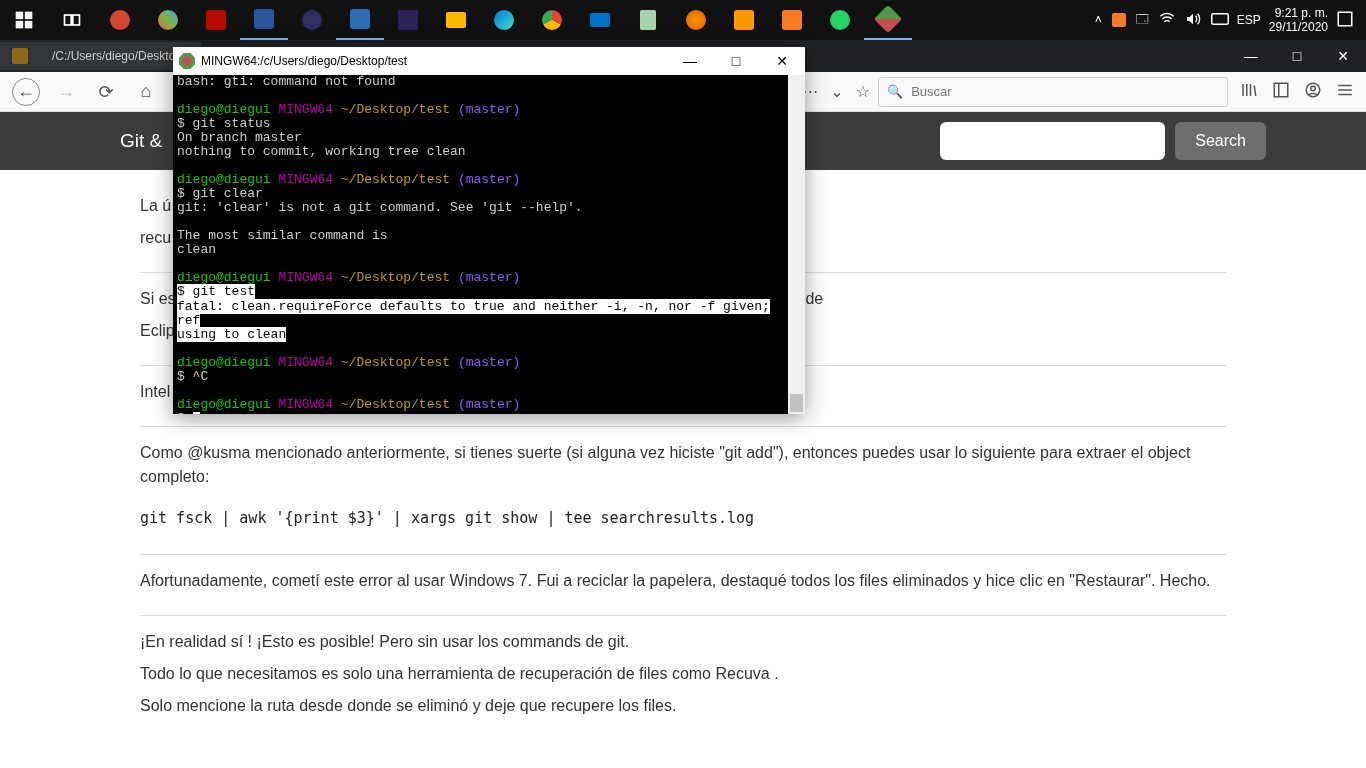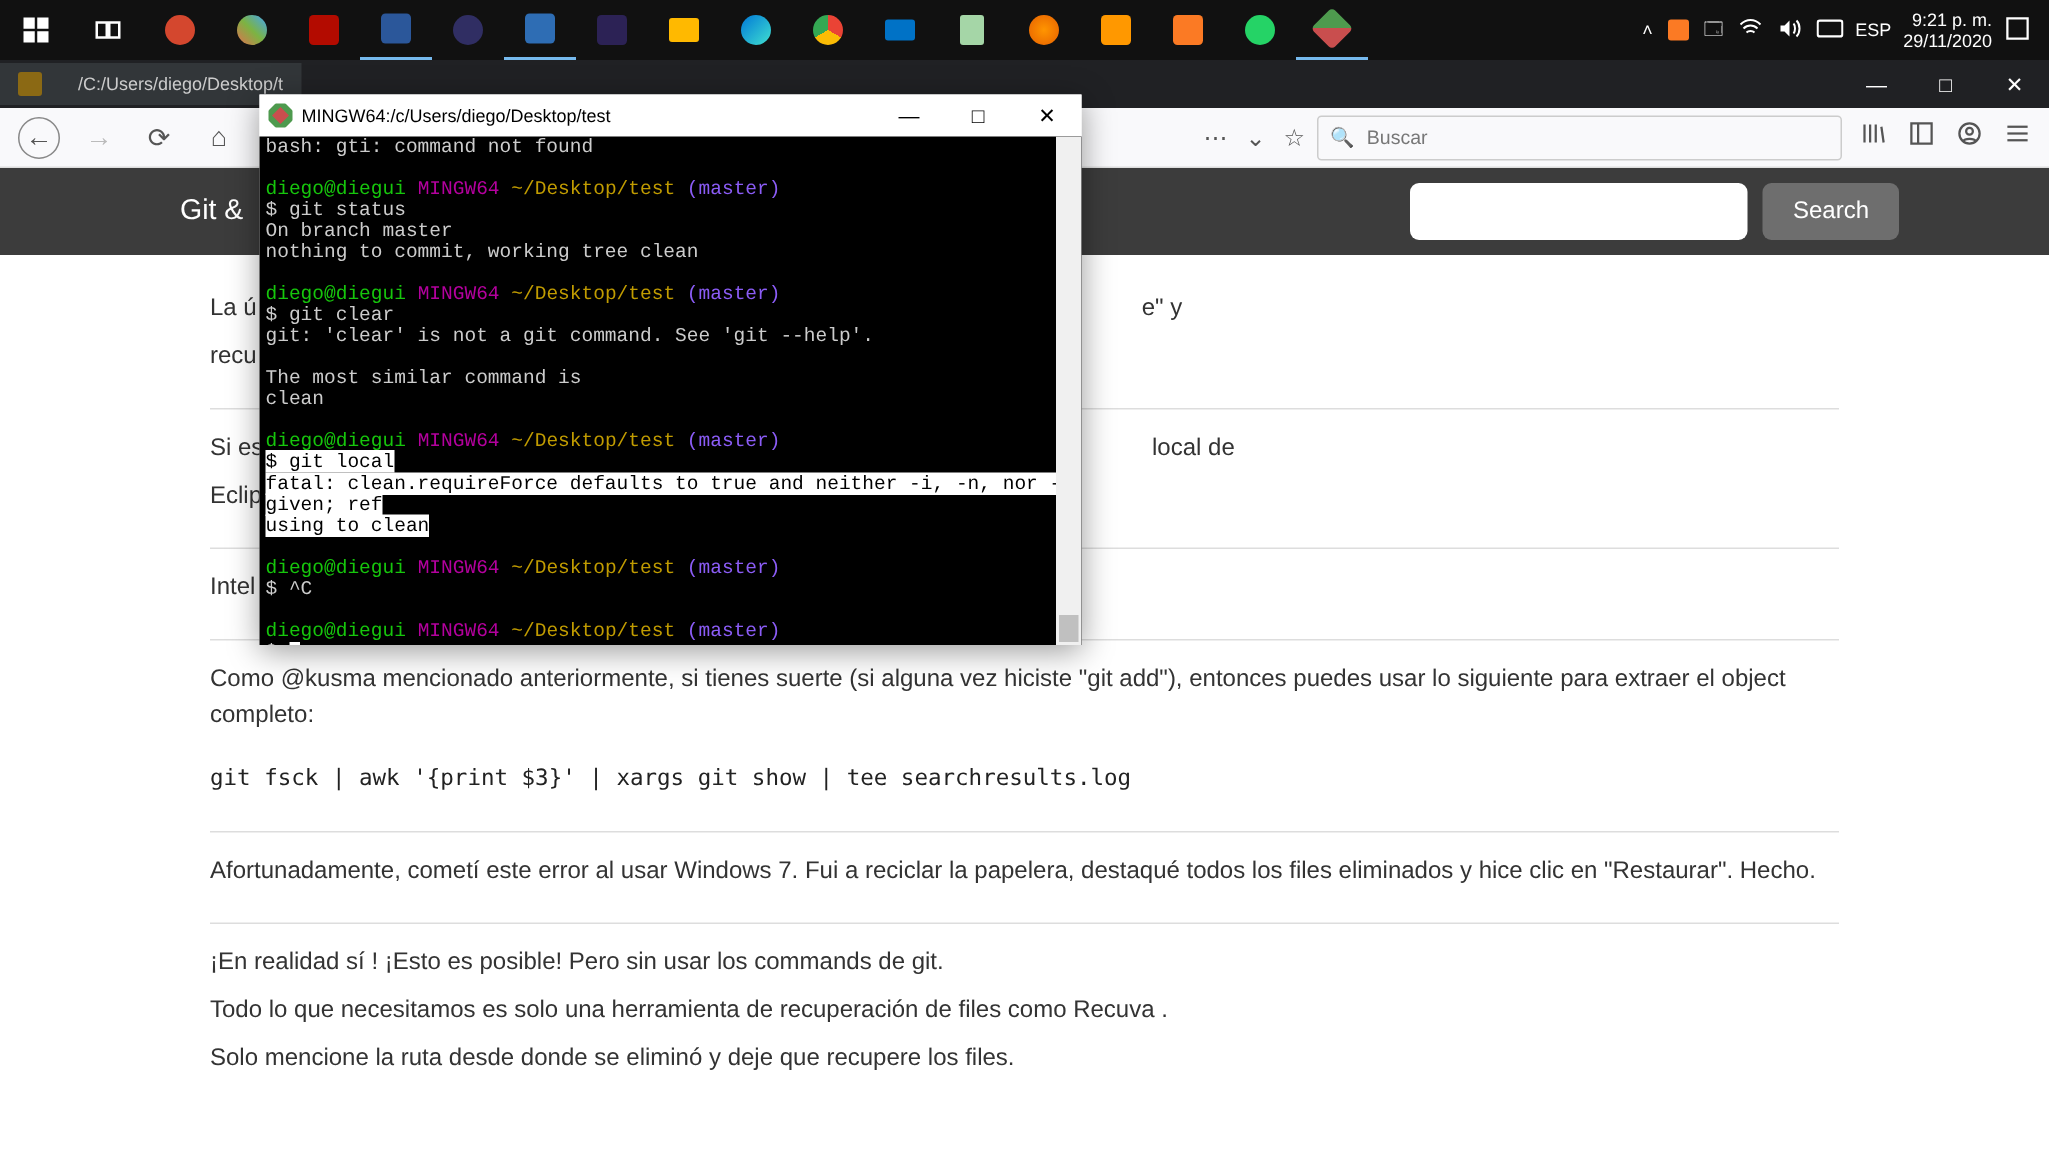--- a/index.html
+++ b/index.html
@@ -37,21 +37,21 @@
 .page-search input { width: 225px; height: 38px; border-radius: 6px; border: none; padding: 0 10px; font-size: 14px; }
 .page-search button { background: #6e6e6e; color: #fff; border: none; border-radius: 6px; padding: 0 20px; font-size: 16px; }
 
 .content { padding: 10px 140px 20px 140px; color: #333; font-size: 16px; line-height: 1.5; }
 .answer { border-bottom: 1px solid #ddd; padding: 14px 0; }
 .answer p { margin-bottom: 8px; }
 .code-block { font-family: "Consolas", monospace; font-size: 15px; padding: 10px 0; color: #222; white-space: pre; }
 .bold { font-weight: 400; }
 
 
-.terminal-win { position: absolute; top: 63px; left: 173px; width: 548px; height: 367px; background: #fff; z-index: 20; box-shadow: 0 4px 20px rgba(0,0,0,0.4); display: flex; flex-direction: column; }
+.terminal-win { position: absolute; top: 47px; left: 173px; width: 632px; height: 367px; background: #fff; z-index: 20; box-shadow: 0 4px 20px rgba(0,0,0,0.4); display: flex; flex-direction: column; }
 .term-title { height: 28px; background: #fff; display: flex; align-items: center; justify-content: space-between; padding-left: 6px; }
 .term-title-left { display: flex; align-items: center; gap: 6px; font-size: 12px; color: #000; }
 .term-icon { width: 16px; height: 16px; }
 .term-controls { display: flex; }
 .term-ctrl { width: 46px; height: 28px; display: flex; align-items: center; justify-content: center; font-size: 14px; }
 .term-body { flex: 1; background: #000; color: #ccc; font-family: "Consolas","Courier New",monospace; font-size: 13px; padding: 0 4px; line-height: 1.08; overflow: hidden; position: relative; }
 .term-body .scrollbar { position: absolute; right: 0; top: 0; bottom: 0; width: 17px; background: #f0f0f0; }
 .term-body .scrollbar-thumb { position: absolute; left: 2px; right: 2px; bottom: 2px; height: 18px; background: #c0c0c0; }
 .green { color: #16c60c; }
 .magenta { color: #b4009e; }
@@ -295,21 +295,21 @@
 <div>nothing to commit, working tree clean</div>
 <div>&nbsp;</div>
 <div><span class="green">diego@diegui</span> <span class="magenta">MINGW64</span> <span class="yellow">~/Desktop/test</span> <span class="cyan">(master)</span></div>
 <div>$ git clear</div>
 <div>git: 'clear' is not a git command. See 'git --help'.</div>
 <div>&nbsp;</div>
 <div>The most similar command is</div>
 <div>        clean</div>
 <div>&nbsp;</div>
 <div><span class="green">diego@diegui</span> <span class="magenta">MINGW64</span> <span class="yellow">~/Desktop/test</span> <span class="cyan">(master)</span></div>
-<div><span class="highlight">$ git local</span></div>
+<div><span class="highlight">$ git test</span></div>
 <div><span class="highlight">fatal: clean.requireForce defaults to true and neither -i, -n, nor -f given; ref</span></div>
 <div><span class="highlight">using to clean</span></div>
 <div>&nbsp;</div>
 <div><span class="green">diego@diegui</span> <span class="magenta">MINGW64</span> <span class="yellow">~/Desktop/test</span> <span class="cyan">(master)</span></div>
 <div>$ ^C</div>
 <div>&nbsp;</div>
 <div><span class="green">diego@diegui</span> <span class="magenta">MINGW64</span> <span class="yellow">~/Desktop/test</span> <span class="cyan">(master)</span></div>
 <div><span>$ </span><span class="cursor"></span></div>
     <div class="scrollbar">
       <div class="scrollbar-thumb"></div>

